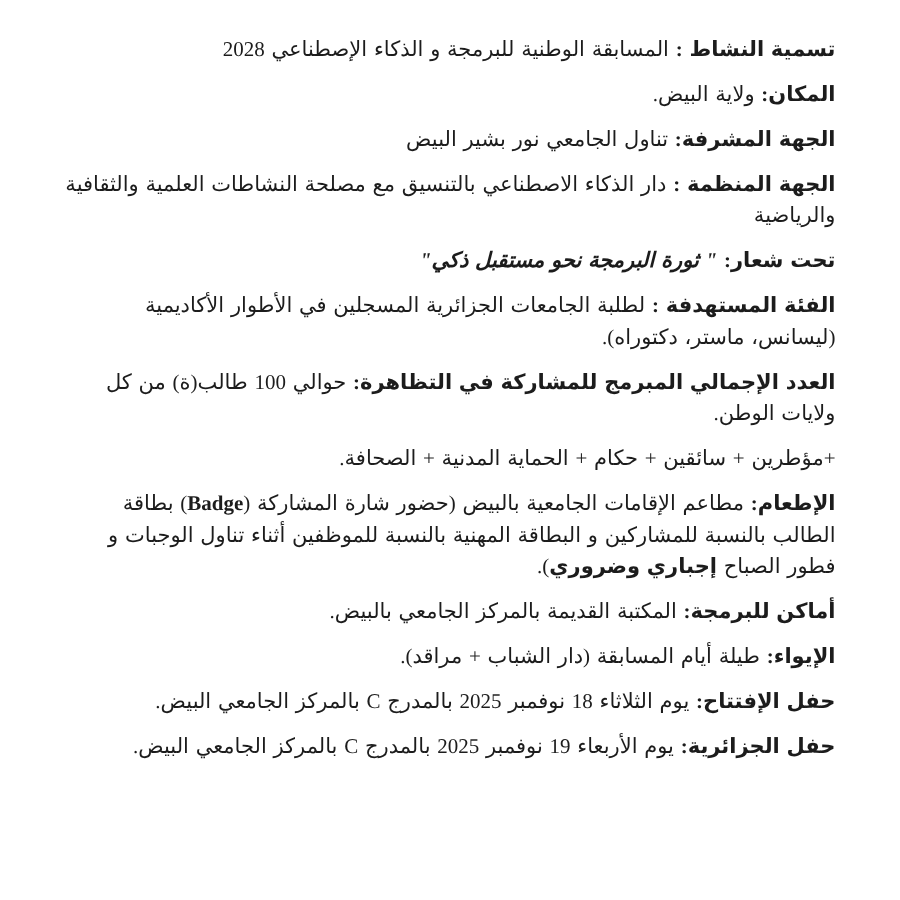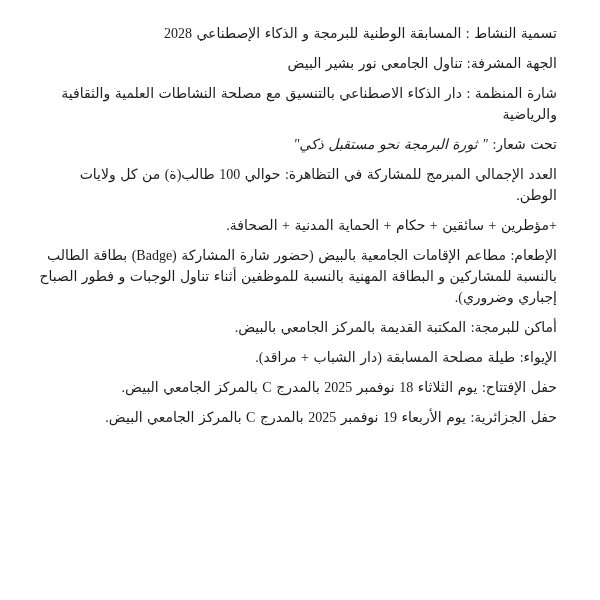--- a/index.html
+++ b/index.html
@@ -22,33 +22,35 @@
     text-align: right;
     color: #1c1c1c;
     font-size: 14px;
     line-height: 21px;
     background: #ffffff;
   }
   .para {
     margin: 0 0 9px 0;
     word-spacing: 1px;
   }
-  .seg-bold { font-weight: 400; }
+  .seg-bold { font-weight: 700; }
   .seg-italic { font-style: italic; }
 </style>
 </head>
 <body>
 
 <div class="page">
   <div>
       <p class="para"><span class="seg-bold">تسمية النشاط : </span><span>المسابقة الوطنية للبرمجة و الذكاء الإصطناعي 2028</span></p>
+      <p class="para"><span class="seg-bold">المكان: </span><span>ولاية البيض.</span></p>
       <p class="para"><span class="seg-bold">الجهة المشرفة: </span><span>تناول الجامعي نور بشير البيض</span></p>
-      <p class="para"><span class="seg-bold">شارة المنظمة : </span><span>دار الذكاء الاصطناعي بالتنسيق مع مصلحة النشاطات العلمية والثقافية والرياضية</span></p>
+      <p class="para"><span class="seg-bold">الجهة المنظمة : </span><span>دار الذكاء الاصطناعي بالتنسيق مع مصلحة النشاطات العلمية والثقافية والرياضية</span></p>
       <p class="para"><span class="seg-bold">تحت شعار: </span><span class="seg-bold seg-italic">" ثورة البرمجة نحو مستقبل ذكي"</span></p>
+      <p class="para"><span class="seg-bold">الفئة المستهدفة : </span><span>لطلبة الجامعات الجزائرية المسجلين في الأطوار الأكاديمية (ليسانس، ماستر، دكتوراه).</span></p>
       <p class="para"><span class="seg-bold">العدد الإجمالي المبرمج للمشاركة في التظاهرة: </span><span>حوالي 100 طالب(ة) من كل ولايات الوطن.</span></p>
       <p class="para"><span>+مؤطرين + سائقين + حكام + الحماية المدنية + الصحافة.</span></p>
       <p class="para"><span class="seg-bold">الإطعام: </span><span>مطاعم الإقامات الجامعية بالبيض (حضور شارة المشاركة (</span><span class="seg-bold">Badge</span><span>) بطاقة الطالب بالنسبة للمشاركين و البطاقة المهنية بالنسبة للموظفين أثناء تناول الوجبات و فطور الصباح </span><span class="seg-bold">إجباري وضروري</span><span>).</span></p>
       <p class="para"><span class="seg-bold">أماكن للبرمجة: </span><span>المكتبة القديمة بالمركز الجامعي بالبيض.</span></p>
-      <p class="para"><span class="seg-bold">الإيواء: </span><span>طيلة مصلحة المسابقة (دار الشباب + مراقد).</span></p>
+      <p class="para"><span class="seg-bold">الإيواء: </span><span>طيلة أيام المسابقة (دار الشباب + مراقد).</span></p>
       <p class="para"><span class="seg-bold">حفل الإفتتاح: </span><span>يوم الثلاثاء 18 نوفمبر 2025 بالمدرج C بالمركز الجامعي البيض.</span></p>
       <p class="para"><span class="seg-bold">حفل الجزائرية: </span><span>يوم الأربعاء 19 نوفمبر 2025 بالمدرج C بالمركز الجامعي البيض.</span></p>
     </div>
 </div>
 
 </body></html>

